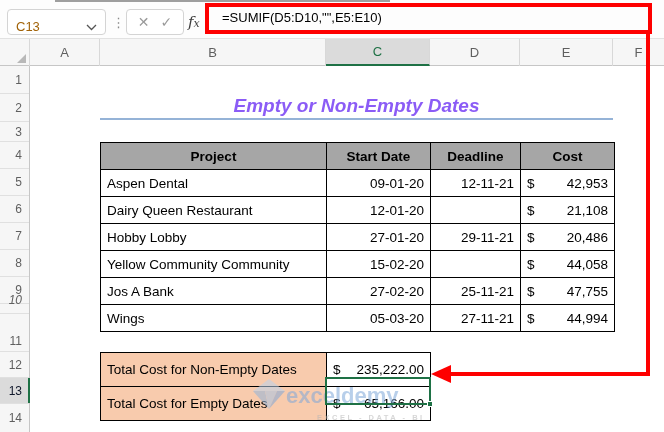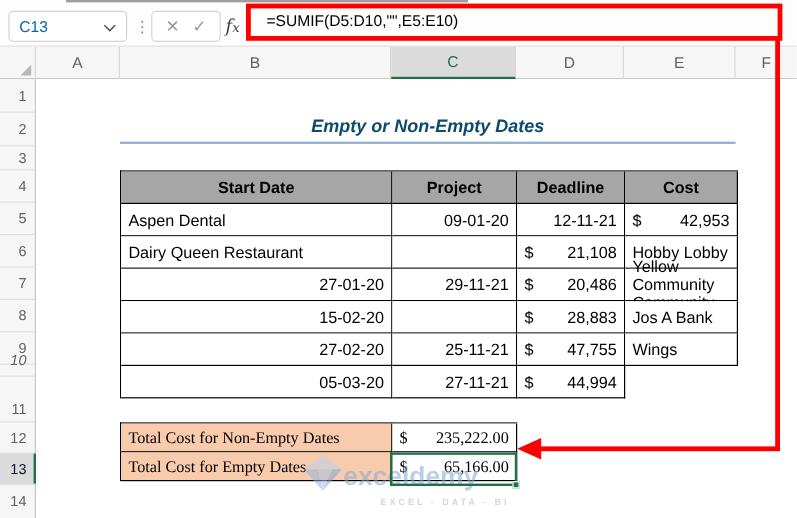--- a/index.html
+++ b/index.html
@@ -3,22 +3,22 @@
 <meta charset="utf-8">
 <style>
   * { margin:0; padding:0; box-sizing:border-box; }
   body { font-family:"Liberation Sans", sans-serif; background:#fff; }
   #stage { position:relative; width:664px; height:432px; background:#fff; overflow:hidden; }
 
   
   .topbar { position:absolute; left:0; top:0; width:664px; height:38px; background:#fdfdfd; }
   .ribbon-edge { position:absolute; left:55px; top:0; width:335px; height:2px; background:#9f9f9f; }
   .namebox { position:absolute; left:7px; top:9px; width:99px; height:26px; background:#fff;
-             border:1px solid #d4d4d4; border-radius:4px; display:flex; align-items:center;
-             padding:0 8px; font-size:13px; color:#0369a1; }
+             border:1px solid #d4d4d4; border-radius:4px; display:flex; align-items:flex-end;
+             padding:0 8px; font-size:13px; color:#a16207; }
   .namebox .nb-text { flex:1; }
   .dots { position:absolute; left:112px; top:9px; height:26px; display:flex; align-items:center;
           color:#8a8a8a; font-size:13px; }
   .fbtns { position:absolute; left:126px; top:9px; width:58px; height:26px; background:#fff;
            border:1px solid #d4d4d4; border-radius:4px; display:flex; align-items:center;
            justify-content:space-evenly; color:#9a9a9a; font-size:14px; }
   .fx { position:absolute; left:188px; top:9px; height:26px; display:flex; align-items:baseline;
         padding-top:4px; color:#3f3f3f; font-family:"DejaVu Serif", serif; font-size:15px; }
   .fx i { font-style:italic; }
   .fx .fx-x { font-size:11px; font-style:italic; }
@@ -39,37 +39,37 @@
             border-right:1px solid #c6c6c6; }
   .rowcell { position:absolute; left:0; width:29px; display:flex; align-items:center; justify-content:flex-end;
              padding-right:7px; font-size:12px; color:#5f5f5f; border-bottom:1px solid #e0e0e0; }
   .rowcell.sel { background:#dbdbdb; color:#0f172a; }
   .rowcell.sel:after { content:""; position:absolute; right:-1px; top:0; width:2px; height:100%; background:#1e7145; }
 
   
   .sheet { position:absolute; left:30px; top:66px; width:634px; height:366px; background:#fff; }
 
   .sheet-title { position:absolute; left:70px; top:28px; width:513px; height:26px; text-align:center;
-                 font-size:15px; font-weight:bold; font-style:italic; color:#0c4a6e; line-height:24px;
+                 font-size:19px; font-weight:bold; font-style:italic; color:#8b5cf6; line-height:24px;
                  border-bottom:2px solid #95b3d7; z-index:2; }
 
   .maintable { position:absolute; left:70px; top:76px; z-index:2; border-top:1px solid #000; border-left:1px solid #000;
                display:grid; grid-template-columns:226px 104px 90px 94px; }
   .maintable .cell { border-right:1px solid #000; border-bottom:1px solid #000; height:27px;
                      display:flex; align-items:center; font-size:13.5px; color:#000; padding:0 6px;
                      background:#fff; }
   .maintable .hd { background:#a6a6a6; font-weight:bold; justify-content:center; }
   .maintable .left { justify-content:flex-start; }
   .maintable .right { justify-content:flex-end; }
   .maintable .money { justify-content:space-between; }
 
   .totals { position:absolute; left:70px; top:286px; z-index:2; border-top:1px solid #000; border-left:1px solid #000;
             display:grid; grid-template-columns:226px 104px; }
-  .totals .cell { border-right:1px solid #000; border-bottom:1px solid #000; height:24px;
-                  display:flex; align-items:center; font-size:13.5px; padding:0 6px; background:#fff;font-family:Liberation Serif, serif; }
+  .totals .cell { border-right:1px solid #000; border-bottom:1px solid #000; height:34px;
+                  display:flex; align-items:center; font-size:13.5px; padding:0 6px; background:#fff; }
   .totals .lbl { background:#f8cbad; }
   .totals .money { justify-content:space-between; }
 
   
   .selbox { position:absolute; left:295px; top:311px; width:106px; height:28px;
             border:2px solid #1e7145; z-index:4; }
   .selbox .handle { position:absolute; right:-4px; bottom:-4px; width:6px; height:6px;
                     background:#1e7145; border:1px solid #fff; }
 
   
@@ -142,54 +142,55 @@
     <div class="rowcell" style="top:286px;height:26px;padding-left:12px;">12</div>
     <div class="rowcell sel" style="top:312px;height:26px;">13</div>
     <div class="rowcell" style="top:338px;height:28px;border-bottom:none;">14</div>
   </div>
 
   <div class="sheet">
 
     <div class="sheet-title">Empty or Non-Empty Dates</div>
 
     <div class="maintable">
+      <div class="cell hd">Project</div>
       <div class="cell hd">Start Date</div>
-      <div class="cell hd">Project</div>
       <div class="cell hd">Deadline</div>
       <div class="cell hd">Cost</div>
 
       <div class="cell left">Aspen Dental</div>
       <div class="cell right">09-01-20</div>
       <div class="cell right">12-11-21</div>
       <div class="cell money">
           <span>$</span>
           <span>42,953</span>
         </div>
 
       <div class="cell left">Dairy Queen Restaurant</div>
+      <div class="cell right">12-01-20</div>
       <div class="cell right"></div>
       <div class="cell money">
           <span>$</span>
           <span>21,108</span>
         </div>
 
       <div class="cell left">Hobby Lobby</div>
       <div class="cell right">27-01-20</div>
       <div class="cell right">29-11-21</div>
       <div class="cell money">
           <span>$</span>
           <span>20,486</span>
         </div>
 
       <div class="cell left">Yellow Community Community</div>
       <div class="cell right">15-02-20</div>
       <div class="cell right"></div>
       <div class="cell money">
           <span>$</span>
-          <span>28,883</span>
+          <span>44,058</span>
         </div>
 
       <div class="cell left">Jos A Bank</div>
       <div class="cell right">27-02-20</div>
       <div class="cell right">25-11-21</div>
       <div class="cell money">
           <span>$</span>
           <span>47,755</span>
         </div>
 

